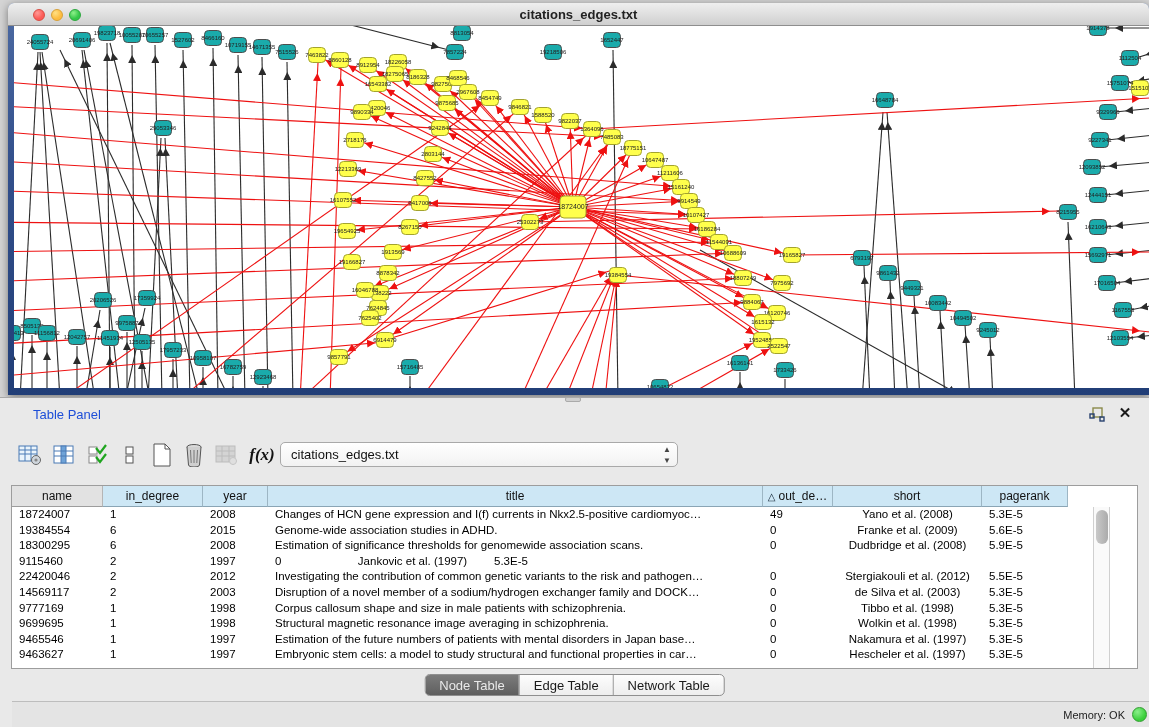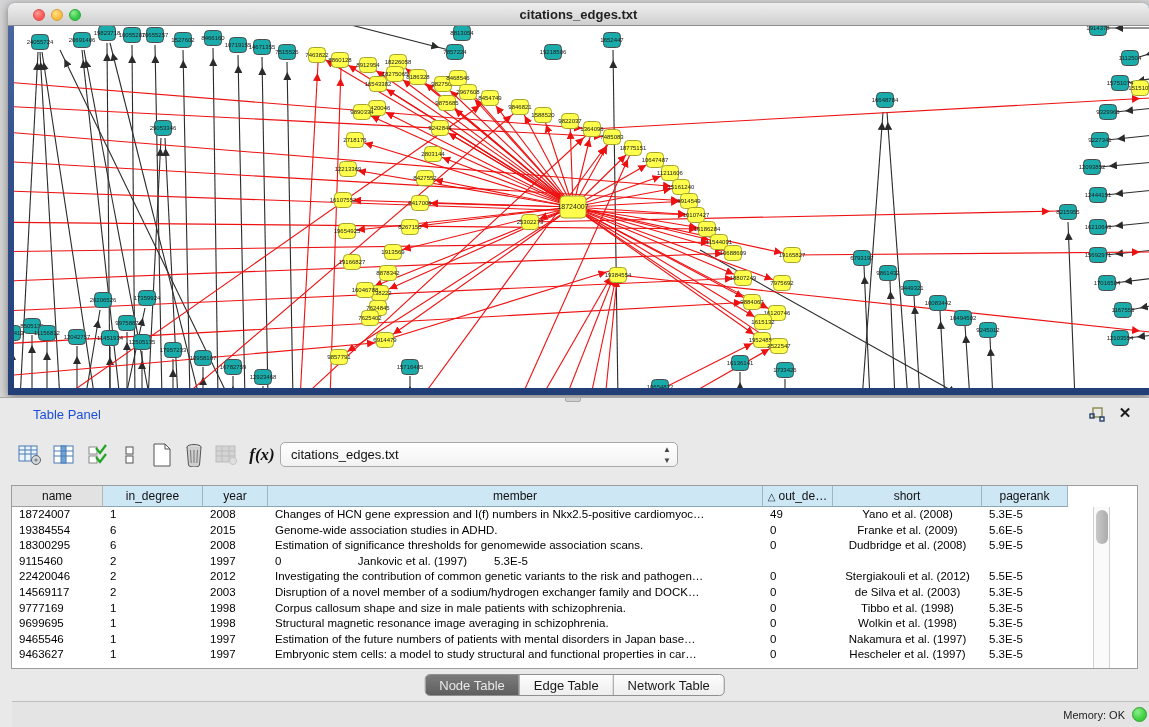--- a/index.html
+++ b/index.html
@@ -538,31 +538,31 @@
       <span>citations_edges.txt</span>
       <span id="combo-arrows">▲<br>▼</span>
     </div>
   </div>
 
   <div id="table-box">
     <div id="hdr-row">
         <div class="hcell c0 grey">name</div>
         <div class="hcell c1">in_degree</div>
         <div class="hcell c2">year</div>
-        <div class="hcell c3">member</div>
+        <div class="hcell c3">title</div>
         <div class="hcell c4"><span class="sort-tri">△</span>out_de…</div>
         <div class="hcell c5">short</div>
         <div class="hcell c6">pagerank</div>
       </div>
     <div id="rows">
         <div class="trow">
           <div class="tcell c0">18724007</div>
           <div class="tcell c1">1</div>
           <div class="tcell c2">2008</div>
-          <div class="tcell c3">Changes of HCN gene expression and I(f) numbers in Nkx2.5-positive cardiomyoc…</div>
+          <div class="tcell c3">Changes of HCN gene expression and I(f) currents in Nkx2.5-positive cardiomyoc…</div>
           <div class="tcell c4">49</div>
           <div class="tcell c5">Yano et al. (2008)</div>
           <div class="tcell c6">5.3E-5</div>
         </div>
         <div class="trow">
           <div class="tcell c0">19384554</div>
           <div class="tcell c1">6</div>
           <div class="tcell c2">2015</div>
           <div class="tcell c3">Genome-wide association studies in ADHD.</div>
           <div class="tcell c4">0</div>

